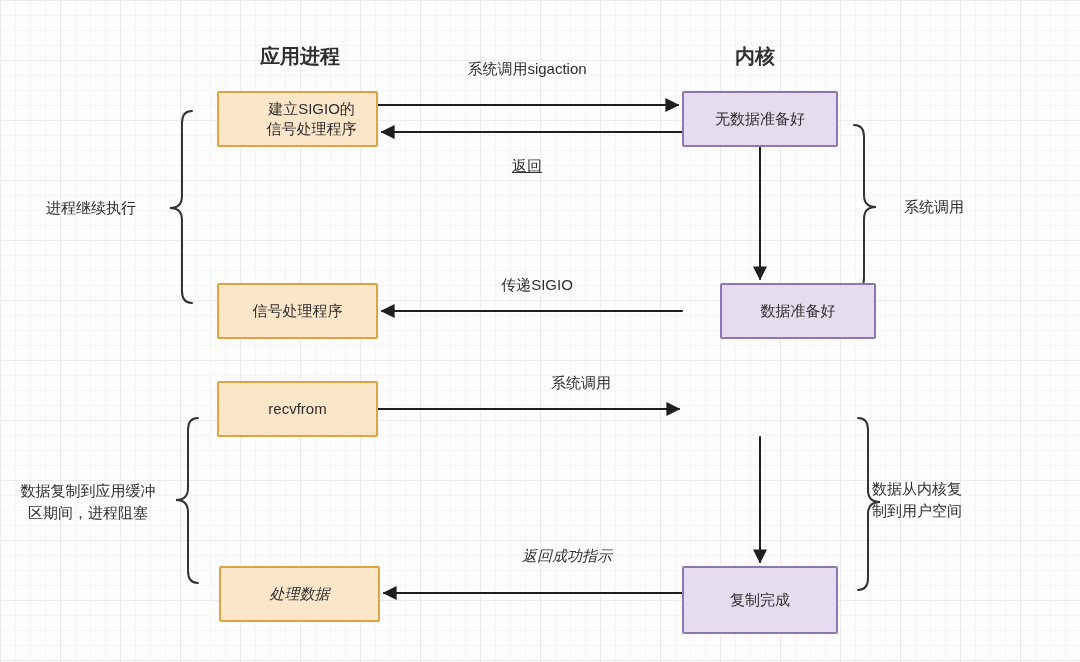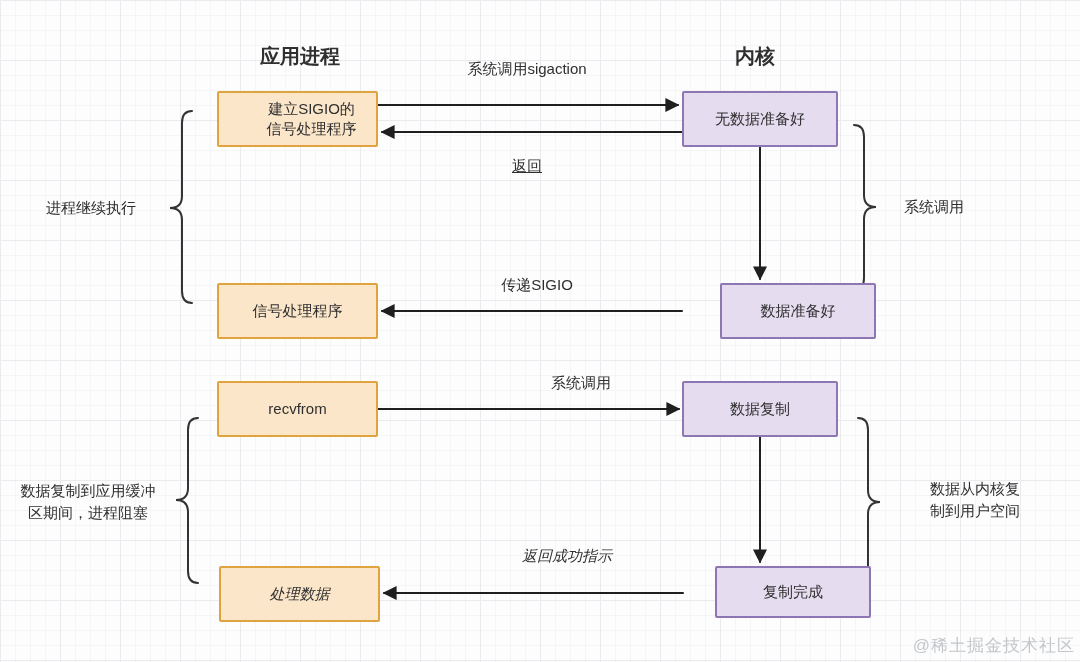--- a/index.html
+++ b/index.html
@@ -122,31 +122,29 @@
   <div class="col-header" style="left:755px; top:43px;">内核</div>
 
   <div class="node app" style="left:217px; top:91px; width:161px; height:56px;padding-left:28px;">建立SIGIO的
 信号处理程序</div>
   <div class="node app" style="left:217px; top:283px; width:161px; height:56px;">信号处理程序</div>
   <div class="node app" style="left:217px; top:381px; width:161px; height:56px;">recvfrom</div>
   <div class="node app" style="left:219px; top:566px; width:161px; height:56px;font-style:italic;">处理数据</div>
 
   <div class="node kernel" style="left:682px; top:91px; width:156px; height:56px;">无数据准备好</div>
   <div class="node kernel" style="left:712px; top:283px; width:156px; height:56px;margin-left:8px;">数据准备好</div>
-  <div class="node kernel" style="left:682px; top:381px; width:156px; height:56px;">数据复制</div>
-  <div class="node kernel" style="left:682px; top:566px; width:156px; height:52px;margin-left:33px;">复制完成</div>
+  <div class="node kernel" style="left:682px; top:566px; width:156px; height:68px;">复制完成</div>
 
   <div class="arrow-label" style="left:527px; top:60px;">系统调用sigaction</div>
   <div class="arrow-label" style="left:527px; top:157px;text-decoration:underline;">返回</div>
   <div class="arrow-label" style="left:537px; top:276px;">传递SIGIO</div>
   <div class="arrow-label" style="left:533px; top:374px;margin-left:48px;">系统调用</div>
   <div class="arrow-label" style="left:567px; top:547px;font-style:italic;">返回成功指示</div>
 
   <div class="brace-label" style="left:91px; top:197px;">进程继续执行</div>
   <div class="brace-label" style="left:934px; top:196px;">系统调用</div>
   <div class="brace-label" style="left:88px; top:480px;">数据复制到应用缓冲
 区期间，进程阻塞</div>
-  <div class="brace-label" style="left:975px; top:478px;text-align:center;">数据从内核复
+  <div class="brace-label" style="left:917px; top:478px;text-align:center;">数据从内核复
 制到用户空间</div>
 
-  <div class="watermark">@稀土掘金技术社区</div>
 
 </div>
 
 </body></html>

